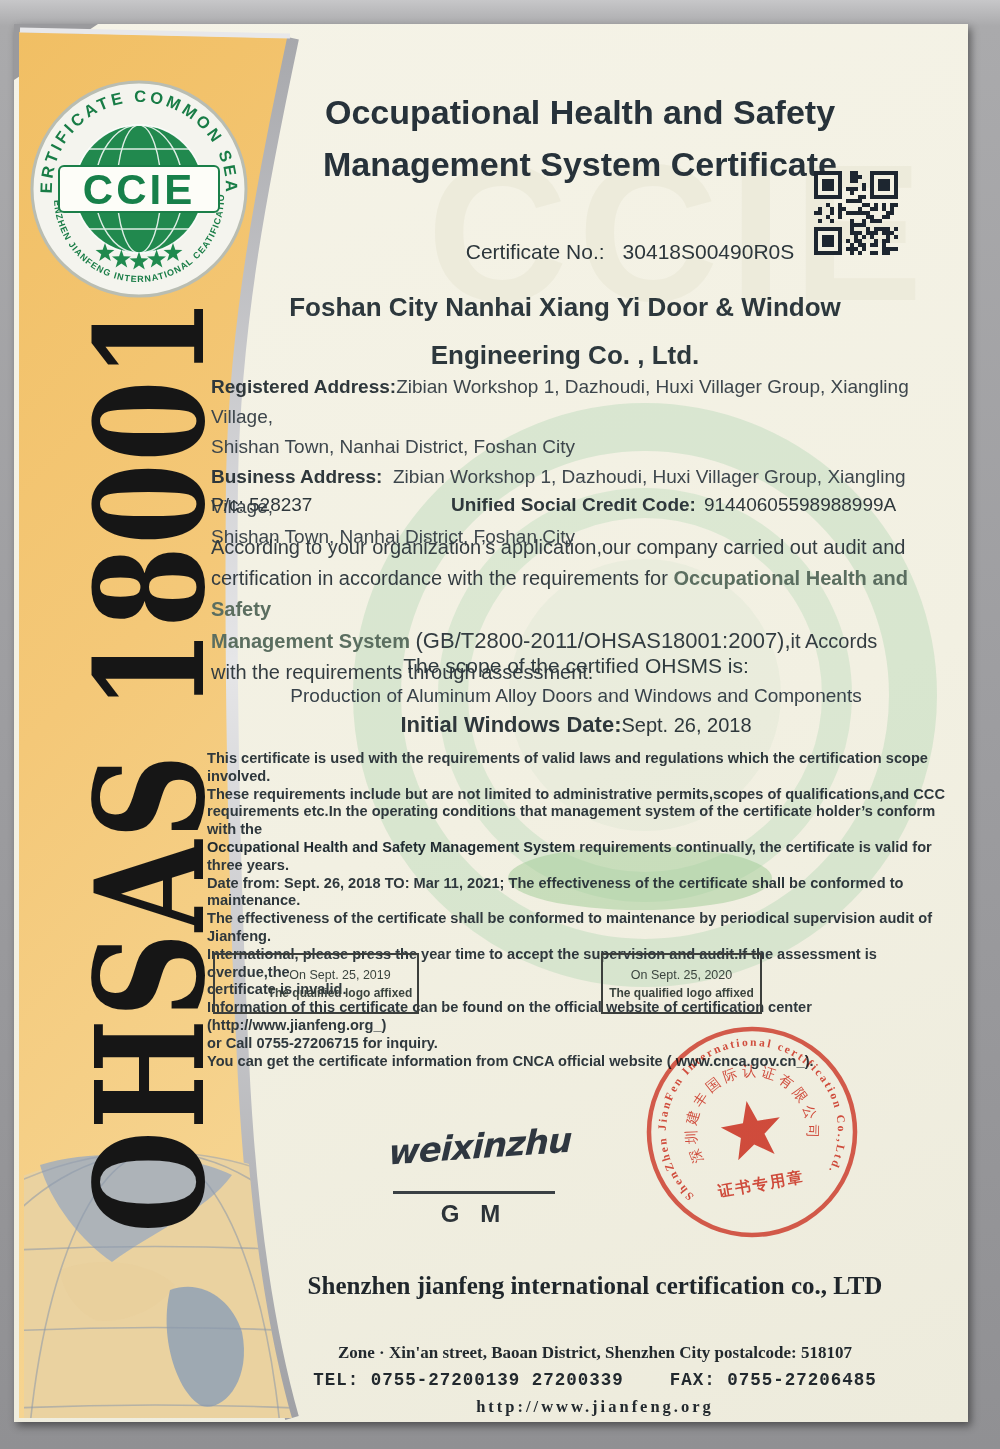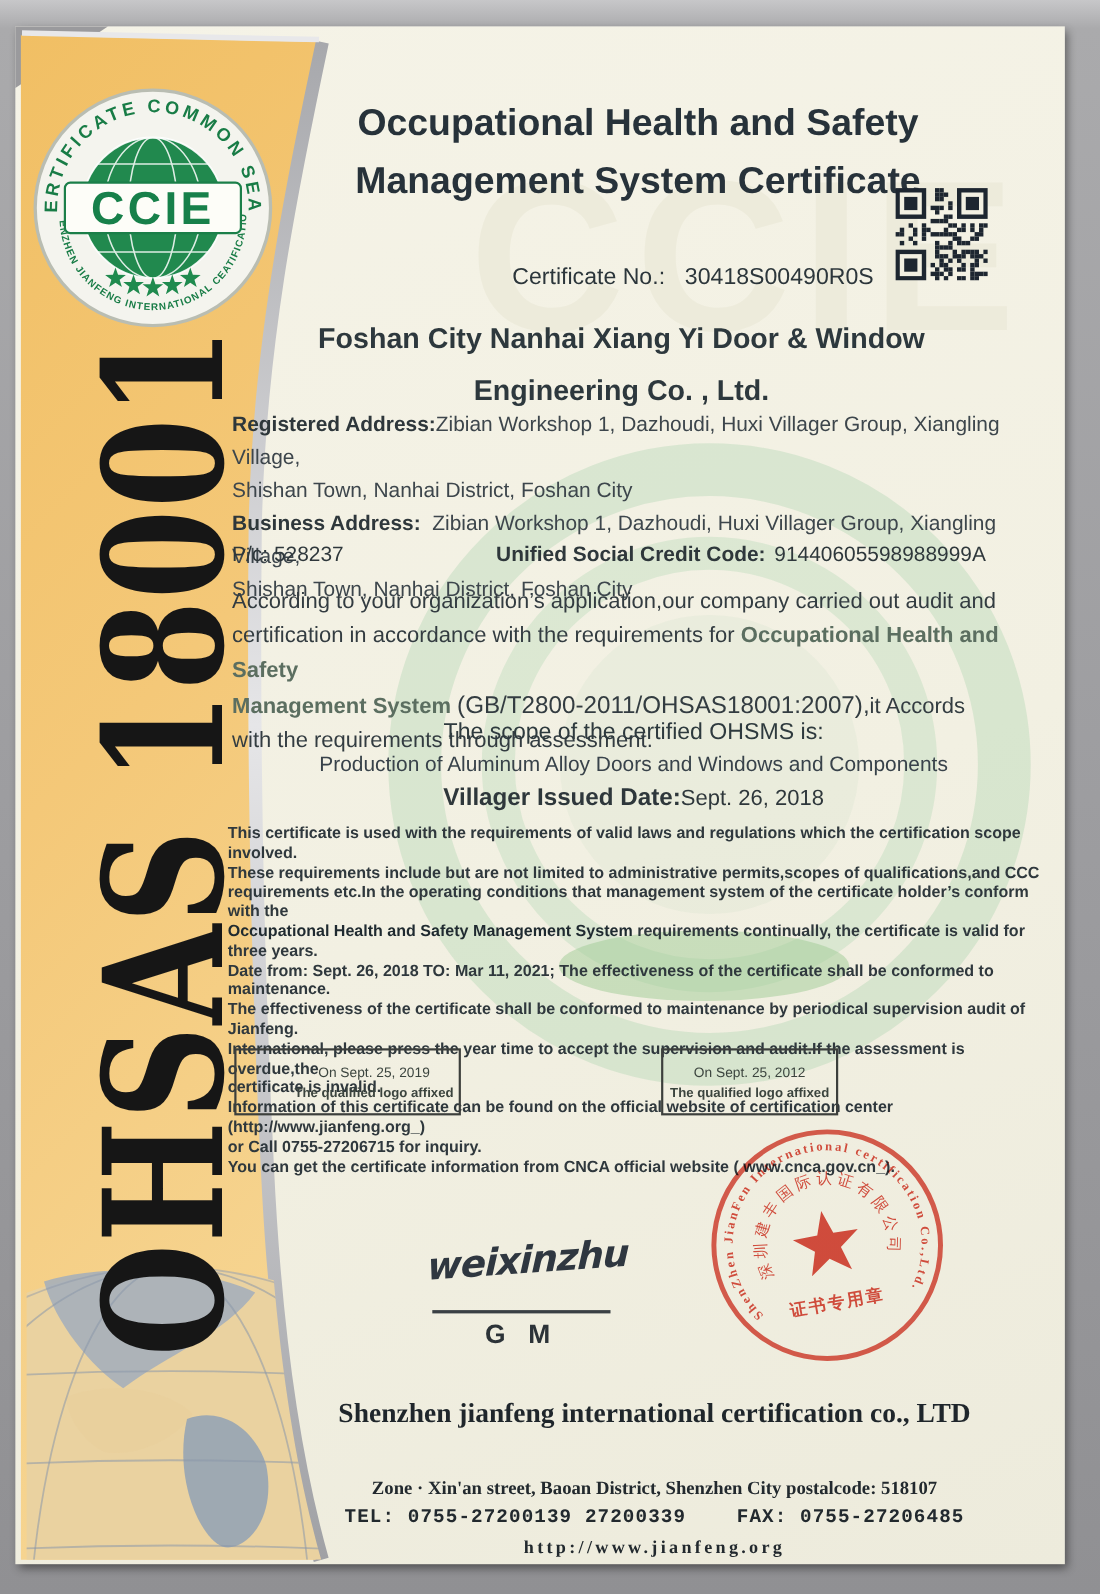--- a/index.html
+++ b/index.html
@@ -322,21 +322,21 @@
     <div>According to your organization’s application,our company carried out audit and</div>
     <div><span>certification in accordance with the requirements for </span><span class="em">Occupational Health and Safety</span></div>
     <div><span class="em">Management System </span><span class="big">(GB/T2800-2011/OHSAS18001:2007),</span><span>it Accords</span></div>
     <div>with the requirements through assessment.</div>
   </div>
 
   <div class="abs scope-h">The scope of the certified OHSMS is:</div>
   <div class="abs scope-t">Production of Aluminum Alloy Doors and Windows and Components</div>
 
   <div class="abs issued">
-    <span class="lbl">Villager Issued Date:</span><span class="dt">Sept. 26, 2018</span>
+    <span class="lbl">Initial Windows Date:</span><span class="dt">Sept. 26, 2018</span>
   </div>
 
   <div class="abs fineprint">
     <div>This certificate is used with the requirements of valid laws and regulations which the certification scope involved.</div>
     <div>These requirements include but are not limited to administrative permits,scopes of qualifications,and CCC</div>
     <div>requirements etc.In the operating conditions that management system of the certificate holder’s conform with the</div>
     <div><span class="em">Occupational Health and Safety Management System</span><span> requirements continually, the certificate is valid for three years.</span></div>
     <div>Date from: Sept. 26, 2018 TO: Mar 11, 2021; The effectiveness of the certificate shall be conformed to maintenance.</div>
     <div>The effectiveness of the certificate shall be conformed to maintenance by periodical supervision audit of Jianfeng.</div>
     <div>International, please press the year time to accept the supervision and audit.If the assessment is overdue,the</div>
@@ -344,21 +344,21 @@
     <div>Information of this certificate can be found on the official website of certification center (http://www.jianfeng.org_)</div>
     <div>or Call 0755-27206715 for inquiry.</div>
     <div>You can get the certificate information from CNCA official website ( www.cnca.gov.cn_).</div>
   </div>
 
   <div class="affix b1">
     <div class="d">On Sept. 25, 2019</div>
     <div class="n">The qualified logo affixed</div>
   </div>
   <div class="affix b2">
-    <div class="d">On Sept. 25, 2012</div>
+    <div class="d">On Sept. 25, 2020</div>
     <div class="n">The qualified logo affixed</div>
   </div>
 
   <div class="abs sig-name">weixinzhu</div>
   <div class="abs sig-line"></div>
   <div class="abs sig-title">G M</div>
 
   <svg class="stamp" viewBox="-120 -120 240 240">
     <defs>
       <path id="stampOuter" d="M -56 65 A 86 86 0 1 1 56 65"></path>

